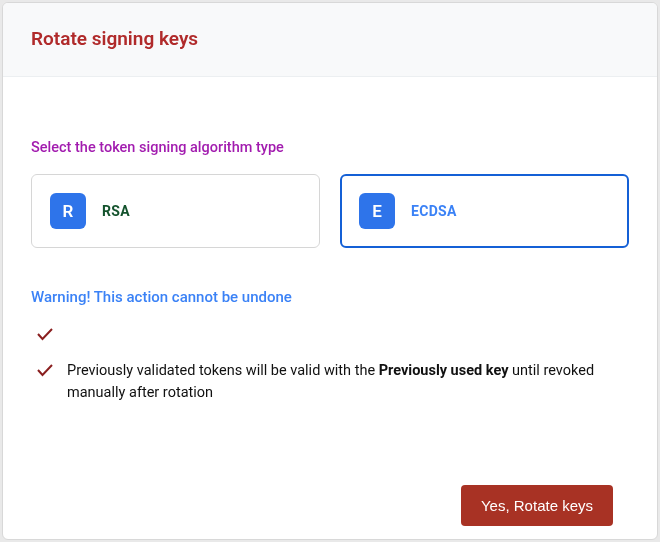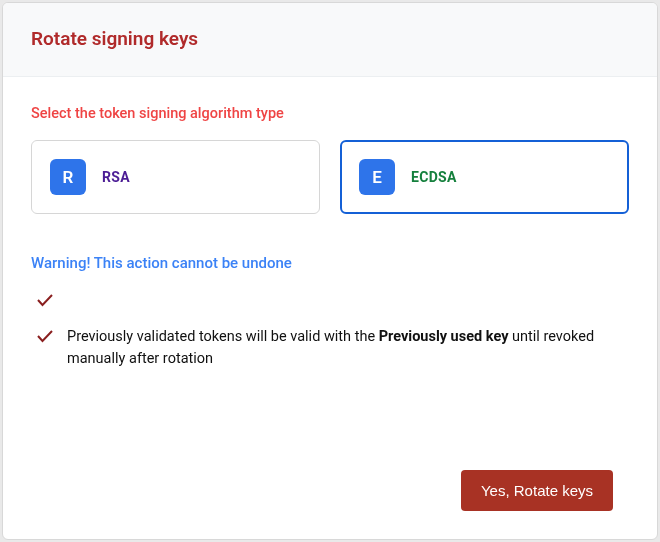--- a/index.html
+++ b/index.html
@@ -7,38 +7,39 @@
   .dialog {
     width: 656px;
     height: 538px;
     margin: 2px;
     background: #fff;
     border: 1px solid #d8d8d8;
     border-radius: 6px;
     overflow: hidden;
     display: flex;
     flex-direction: column;
+    gap: 34px;
   }
   .dialog-header {
     background: #f8f9fa;
     padding: 24px 28px 26px 28px;
     border-bottom: 1px solid #eceff1;
   }
   .dialog-title {
     color: #b02a2a;
     font-size: 19px;
     font-weight: 600;
   }
   .dialog-body {
     padding: 28px 28px 20px 28px;
     flex: 1;
   }
   .section-label {
     font-size: 14.5px;
-    color: #ef4444;
+    color: #a21caf;
     font-weight: 500;
     margin-bottom: 18px;
   }
   .options {
     display: flex;
     gap: 20px;
     margin-bottom: 40px;
   }
   .option {
     flex: 1;
@@ -63,25 +64,25 @@
     color: #fff;
     font-weight: 600;
     font-size: 17px;
     display: flex;
     align-items: center;
     justify-content: center;
   }
   .option .opt-label {
     font-size: 14px;
     font-weight: 700;
-    color: #4c1d95;
+    color: #14532d;
     letter-spacing: 0.3px;
   }
   .option.selected .opt-label {
-    color: #15803d;
+    color: #3b82f6;
   }
   .warning-title {
     color: #3b82f6;
     font-size: 15px;
     font-weight: 500;
     margin-bottom: 18px;
   }
   .bullets {
     list-style: none;
     padding: 0 4px 0 6px;

